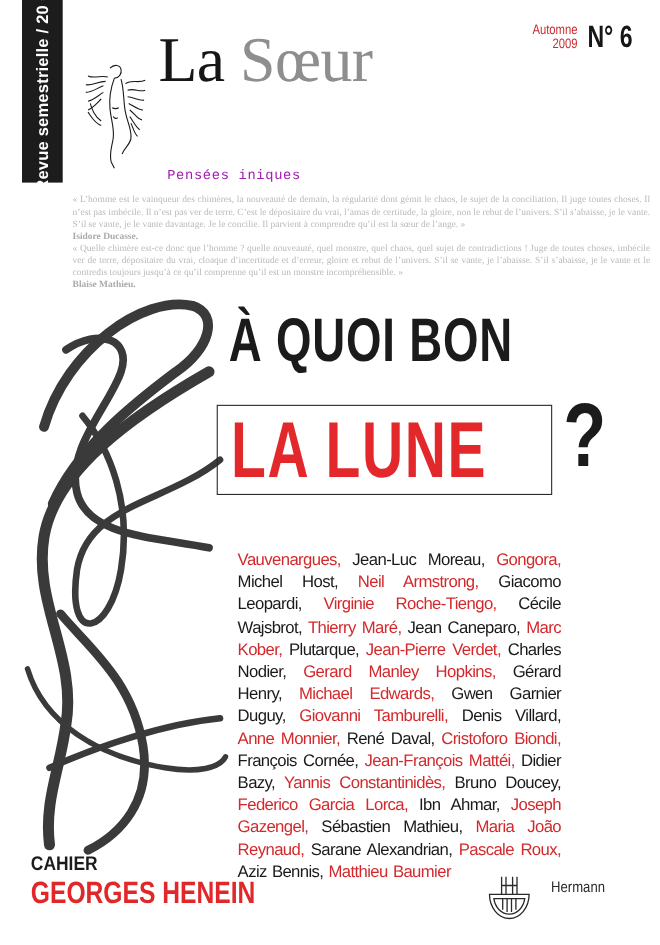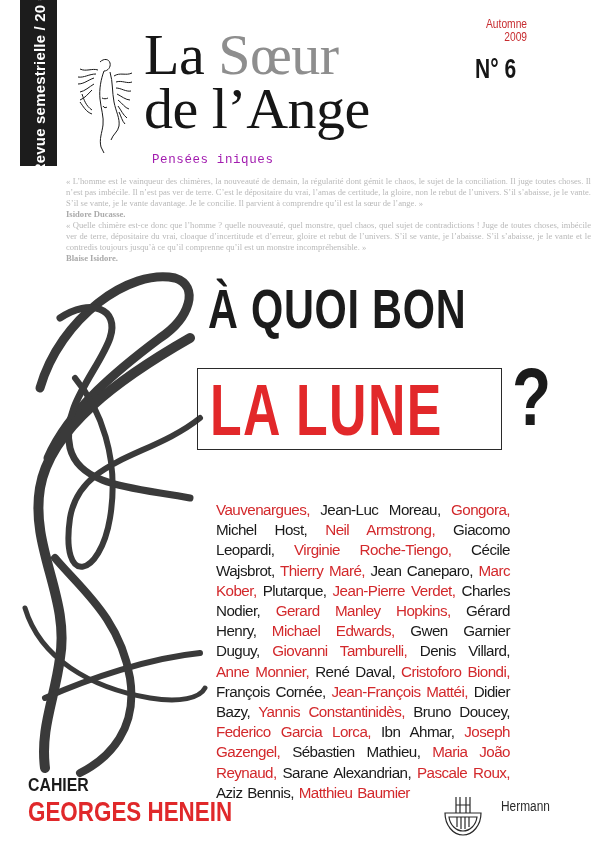--- a/index.html
+++ b/index.html
@@ -31,21 +31,21 @@
   .title .line1 { display: block; }
   .title .line2 { display: block; }
   .title .soeur { color: #8e8e8e; }
   .subtitle {
     position: absolute; left: 152px; top: 153px;
     font-family: "Liberation Mono", monospace; font-size: 12.5px; color: #a21caf;
     letter-spacing: 0.6px;
   }
 
   .issue {
-    position: absolute; left: 475px; top: 18px; display: flex; align-items: center; gap: 9px; flex-direction: column;
+    position: absolute; left: 475px; top: 18px; display: flex; align-items: center; gap: 9px;
   }
   .issue-season {
     text-align: right; font-size: 12.5px; line-height: 13px; color: #c72b2f;
     font-family: "Liberation Sans", sans-serif; transform: scaleX(0.82); transform-origin: right center;
   }
   .issue-number {
     font-family: "Liberation Sans", sans-serif; font-weight: bold; font-size: 28px; color: #161616;
     transform: scaleX(0.75); transform-origin: left center; white-space: nowrap;
   }
 
@@ -120,37 +120,36 @@
   <path d="M34 17 c-3 8 -5 18 -4 28 c1 10 4 18 3 26 c-1 8 -4 14 -2 22 l3 6"></path>
   <path d="M40 18 c3 10 2 20 4 30 c2 10 6 16 5 24 c-1 6 -6 8 -8 14"></path>
   <path d="M28 16 c-6 -2 -12 2 -18 -1 M26 20 c-7 0 -12 4 -18 3 M24 24 c-6 2 -10 6 -16 6 M24 30 c-5 3 -9 7 -14 8 M22 36 c-4 4 -7 8 -12 10"></path>
   <path d="M44 22 c6 -4 12 0 18 -3 M46 28 c6 -2 11 2 16 0 M46 34 c5 0 10 4 15 3 M47 40 c4 2 9 6 13 6 M48 46 c4 3 7 8 11 9 M48 52 c3 4 5 9 9 12 M49 58 c2 4 3 9 6 12"></path>
   <path d="M12 40 c2 6 4 12 10 16 M10 48 c3 4 6 10 12 12"></path>
   <path d="M32 44 c2 1 4 1 6 0 M33 52 c1 2 3 2 4 1"></path>
 </svg>
 
 <div class="title">
   <span class="line1"><span>La </span><span class="soeur">Sœur</span></span>
-  <span class="line2">de l’Ange</span>
 </div>
 <div class="subtitle">Pensées iniques</div>
 
 <div class="issue">
   <div class="issue-season">
     <div>Automne</div>
     <div>2009</div>
   </div>
   <div class="issue-number">N° 6</div>
 </div>
 
 <div class="quotes">
   <p>« L’homme est le vainqueur des chimères, la nouveauté de demain, la régularité dont gémit le chaos, le sujet de la conciliation. Il juge toutes choses. Il n’est pas imbécile. Il n’est pas ver de terre. C’est le dépositaire du vrai, l’amas de certitude, la gloire, non le rebut de l’univers. S’il s’abaisse, je le vante. S’il se vante, je le vante davantage. Je le concilie. Il parvient à comprendre qu’il est la sœur de l’ange. »</p>
   <span class="author">Isidore Ducasse.</span>
   <p>« Quelle chimère est-ce donc que l’homme ? quelle nouveauté, quel monstre, quel chaos, quel sujet de contradictions ! Juge de toutes choses, imbécile ver de terre, dépositaire du vrai, cloaque d’incertitude et d’erreur, gloire et rebut de l’univers. S’il se vante, je l’abaisse. S’il s’abaisse, je le vante et le contredis toujours jusqu’à ce qu’il comprenne qu’il est un monstre incompréhensible. »</p>
-  <span class="author">Blaise Isidore.</span>
+  <span class="author">Blaise Mathieu.</span>
 </div>
 
 <svg class="swirl" viewBox="0 0 210 520" fill="none" stroke="#3a3a3a" stroke-linecap="round">
   <path d="M40 130 C 60 60, 130 10, 175 20 C 200 28, 190 60, 160 80 C 120 110, 70 150, 48 200" stroke-width="9"></path>
   <path d="M60 60 C 90 40, 120 50, 110 80 C 100 110, 60 150, 70 190 C 80 230, 140 230, 190 240" stroke-width="7"></path>
   <path d="M190 80 C 120 120, 50 170, 40 230 C 30 290, 70 340, 60 400 C 55 440, 40 470, 45 510" stroke-width="10"></path>
   <path d="M75 120 C 100 150, 120 200, 110 260 C 100 320, 60 330, 70 260 C 80 200, 150 200, 200 160" stroke-width="6"></path>
   <path d="M55 300 C 80 330, 120 360, 130 420 C 138 470, 110 500, 80 515" stroke-width="8"></path>
   <path d="M25 350 C 40 400, 90 430, 150 440 C 180 445, 200 440, 205 430" stroke-width="5"></path>
   <path d="M45 440 C 90 420, 150 400, 200 395" stroke-width="6"></path>

